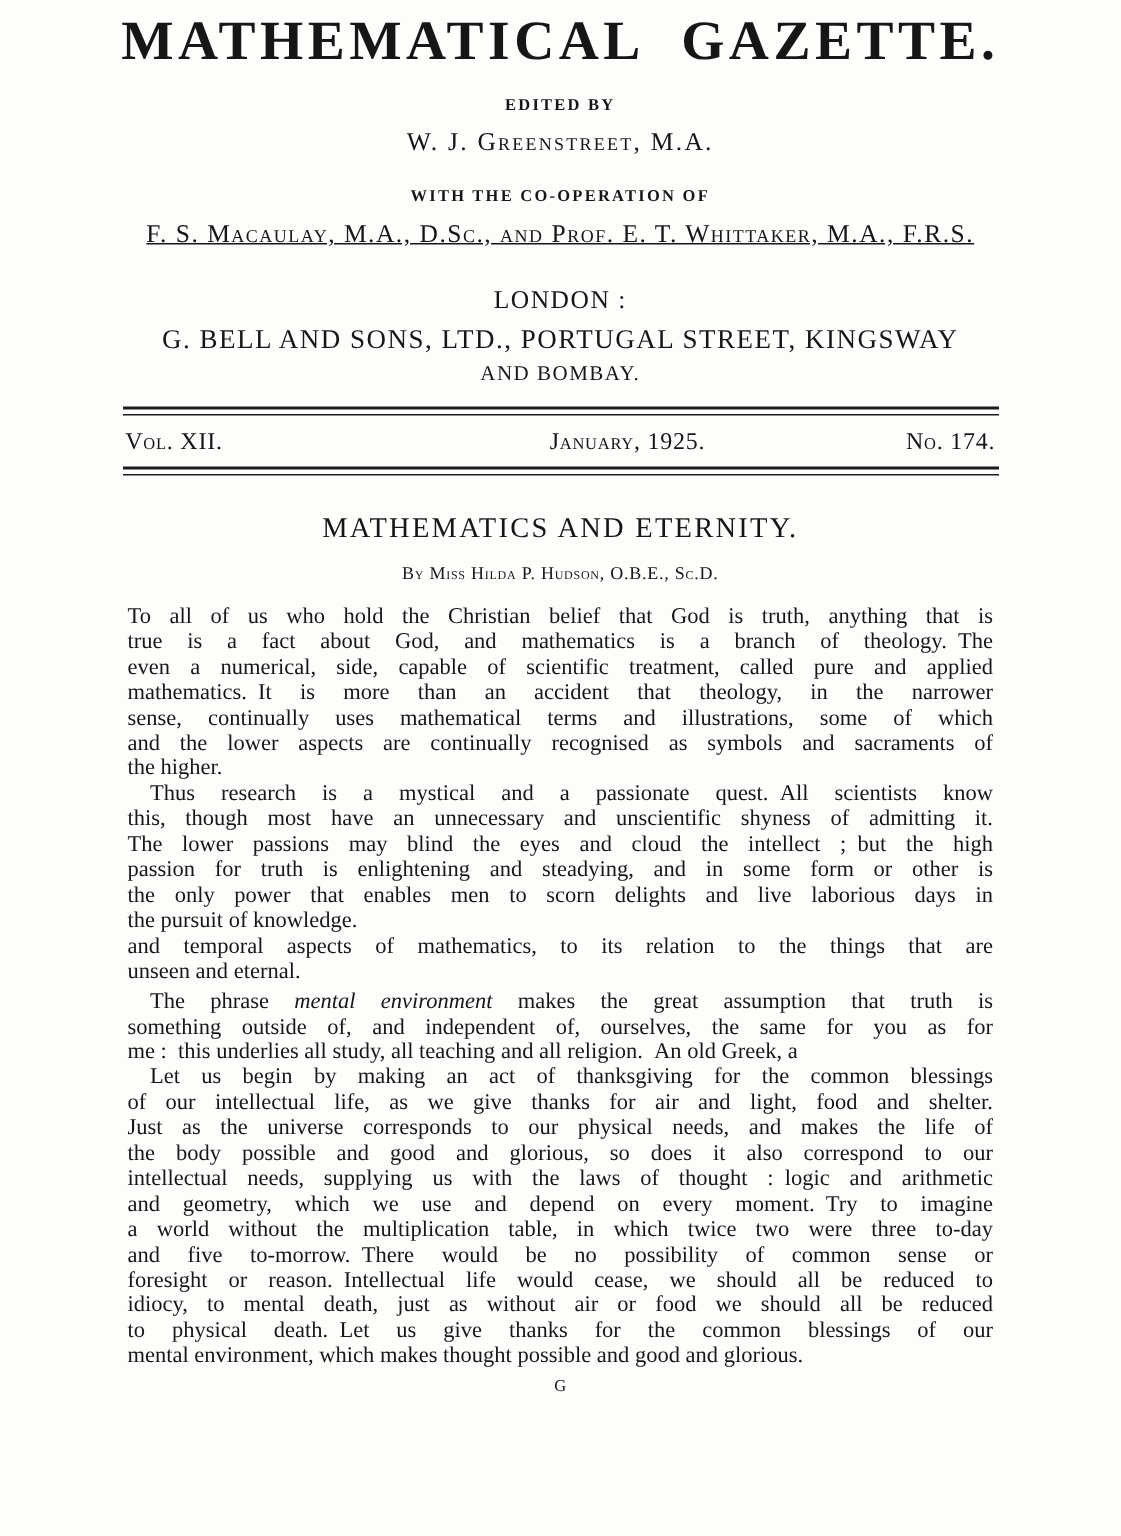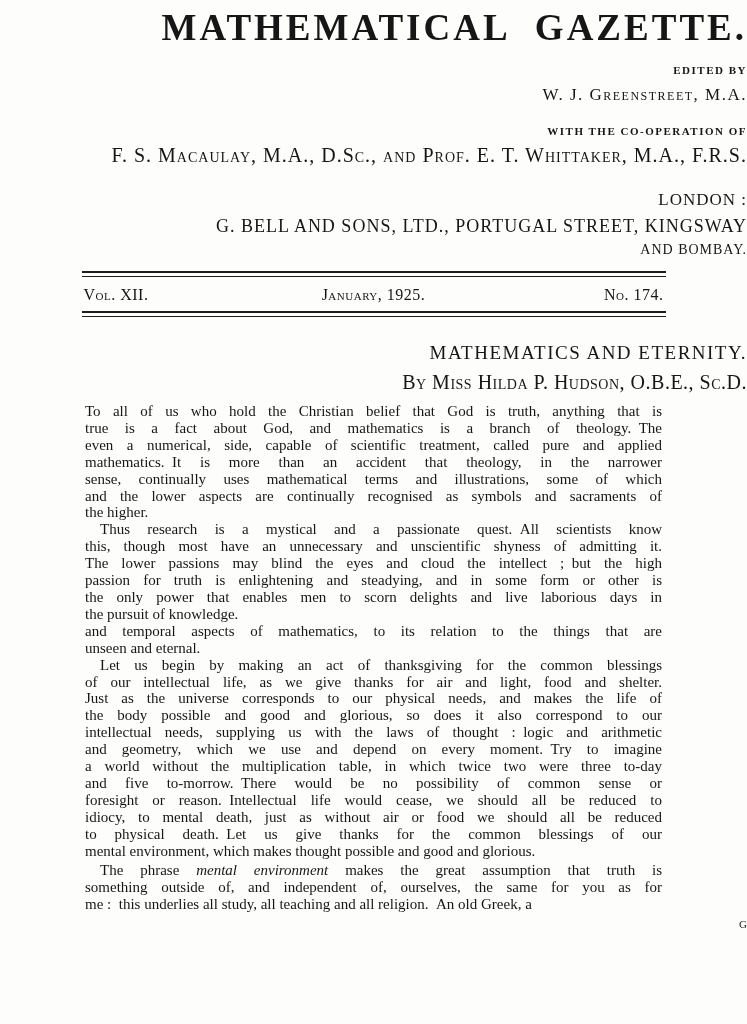--- a/index.html
+++ b/index.html
@@ -4,21 +4,21 @@
 <style>
   html, body { margin: 0; padding: 0; }
   body {
     width: 747px; height: 1024px;
     background: #fdfdfc;
     color: #161616;
     font-family: "Liberation Serif", "DejaVu Serif", serif;
     overflow: hidden;
     position: relative;
   }
-  .centered { text-align: right; }
+  .centered { text-align: center; }
 
   .masthead {
     margin-top: 7px;
     font-size: 37px;
     font-weight: bold;
     letter-spacing: 3px;
     word-spacing: 14px;
     line-height: 42px;
   }
   .edited-by {
@@ -37,24 +37,25 @@
   }
   .cooperation-label {
     margin-top: 21px;
     font-size: 11px;
     font-weight: bold;
     letter-spacing: 1.5px;
     line-height: 13px;
   }
   .cooperators {
     margin-top: 8px;
-    font-size: 20px;
+    font-size: 17px;
     font-variant: small-caps;
     letter-spacing: 1px;
     line-height: 19px;
+    text-decoration: underline;
   }
   .imprint-city {
     margin-top: 26px;
     font-size: 17px;
     letter-spacing: 1px;
     line-height: 18px;
   }
   .imprint-publisher {
     margin-top: 7px;
     font-size: 18px;
@@ -84,32 +85,32 @@
     align-items: baseline;
     margin-top: 9px;
     padding: 0 2px;
     font-size: 16px;
     font-variant: small-caps;
     letter-spacing: 0.5px;
     line-height: 17px;
   }
   .issue-bar .cell { flex: 1; }
   .issue-vol { text-align: left; }
-  .issue-date { text-align: center; }
+  .issue-date { text-align: right; }
   .issue-no { text-align: right; }
 
   .article-title {
     margin-top: 26px;
     font-size: 19px;
     letter-spacing: 1.5px;
     line-height: 20px;
   }
   .byline {
     margin-top: 10px;
-    font-size: 20px;
+    font-size: 12px;
     font-variant: small-caps;
     letter-spacing: 0.5px;
     line-height: 18px;
   }
 
   .article-body {
     width: 577px;
     margin: 12px auto 0 auto;
     font-size: 15px;
   }
@@ -176,35 +177,35 @@
       <div class="tline first">Thus research is a mystical and a passionate quest. All scientists know</div>
       <div class="tline">this, though most have an unnecessary and unscientific shyness of admitting it.</div>
       <div class="tline">The lower passions may blind the eyes and cloud the intellect&nbsp;; but the high</div>
       <div class="tline">passion for truth is enlightening and steadying, and in some form or other is</div>
       <div class="tline">the only power that enables men to scorn delights and live laborious days in</div>
       <div class="tline last">the pursuit of knowledge.</div>
     </div>
     <div class="para indent">
       <div class="tline">and temporal aspects of mathematics, to its relation to the things that are</div>
       <div class="tline last">unseen and eternal.</div>
+    </div>
+    <div class="para indent spaced">
+      <div class="tline first">The phrase <i>mental environment</i> makes the great assumption that truth is</div>
+      <div class="tline">something outside of, and independent of, ourselves, the same for you as for</div>
+      <div class="tline last">me&nbsp;: this underlies all study, all teaching and all religion. An old Greek, a</div>
     </div>
     <div class="para indent">
       <div class="tline first">Let us begin by making an act of thanksgiving for the common blessings</div>
       <div class="tline">of our intellectual life, as we give thanks for air and light, food and shelter.</div>
       <div class="tline">Just as the universe corresponds to our physical needs, and makes the life of</div>
       <div class="tline">the body possible and good and glorious, so does it also correspond to our</div>
       <div class="tline">intellectual needs, supplying us with the laws of thought&nbsp;: logic and arithmetic</div>
       <div class="tline">and geometry, which we use and depend on every moment. Try to imagine</div>
       <div class="tline">a world without the multiplication table, in which twice two were three to-day</div>
       <div class="tline">and five to-morrow. There would be no possibility of common sense or</div>
       <div class="tline">foresight or reason. Intellectual life would cease, we should all be reduced to</div>
       <div class="tline">idiocy, to mental death, just as without air or food we should all be reduced</div>
       <div class="tline">to physical death. Let us give thanks for the common blessings of our</div>
       <div class="tline last">mental environment, which makes thought possible and good and glorious.</div>
     </div>
-    <div class="para indent spaced">
-      <div class="tline first">The phrase <i>mental environment</i> makes the great assumption that truth is</div>
-      <div class="tline">something outside of, and independent of, ourselves, the same for you as for</div>
-      <div class="tline last">me&nbsp;: this underlies all study, all teaching and all religion. An old Greek, a</div>
-    </div>
   </div>
 
 <div class="signature-mark centered">G</div>
 
 </body></html>

